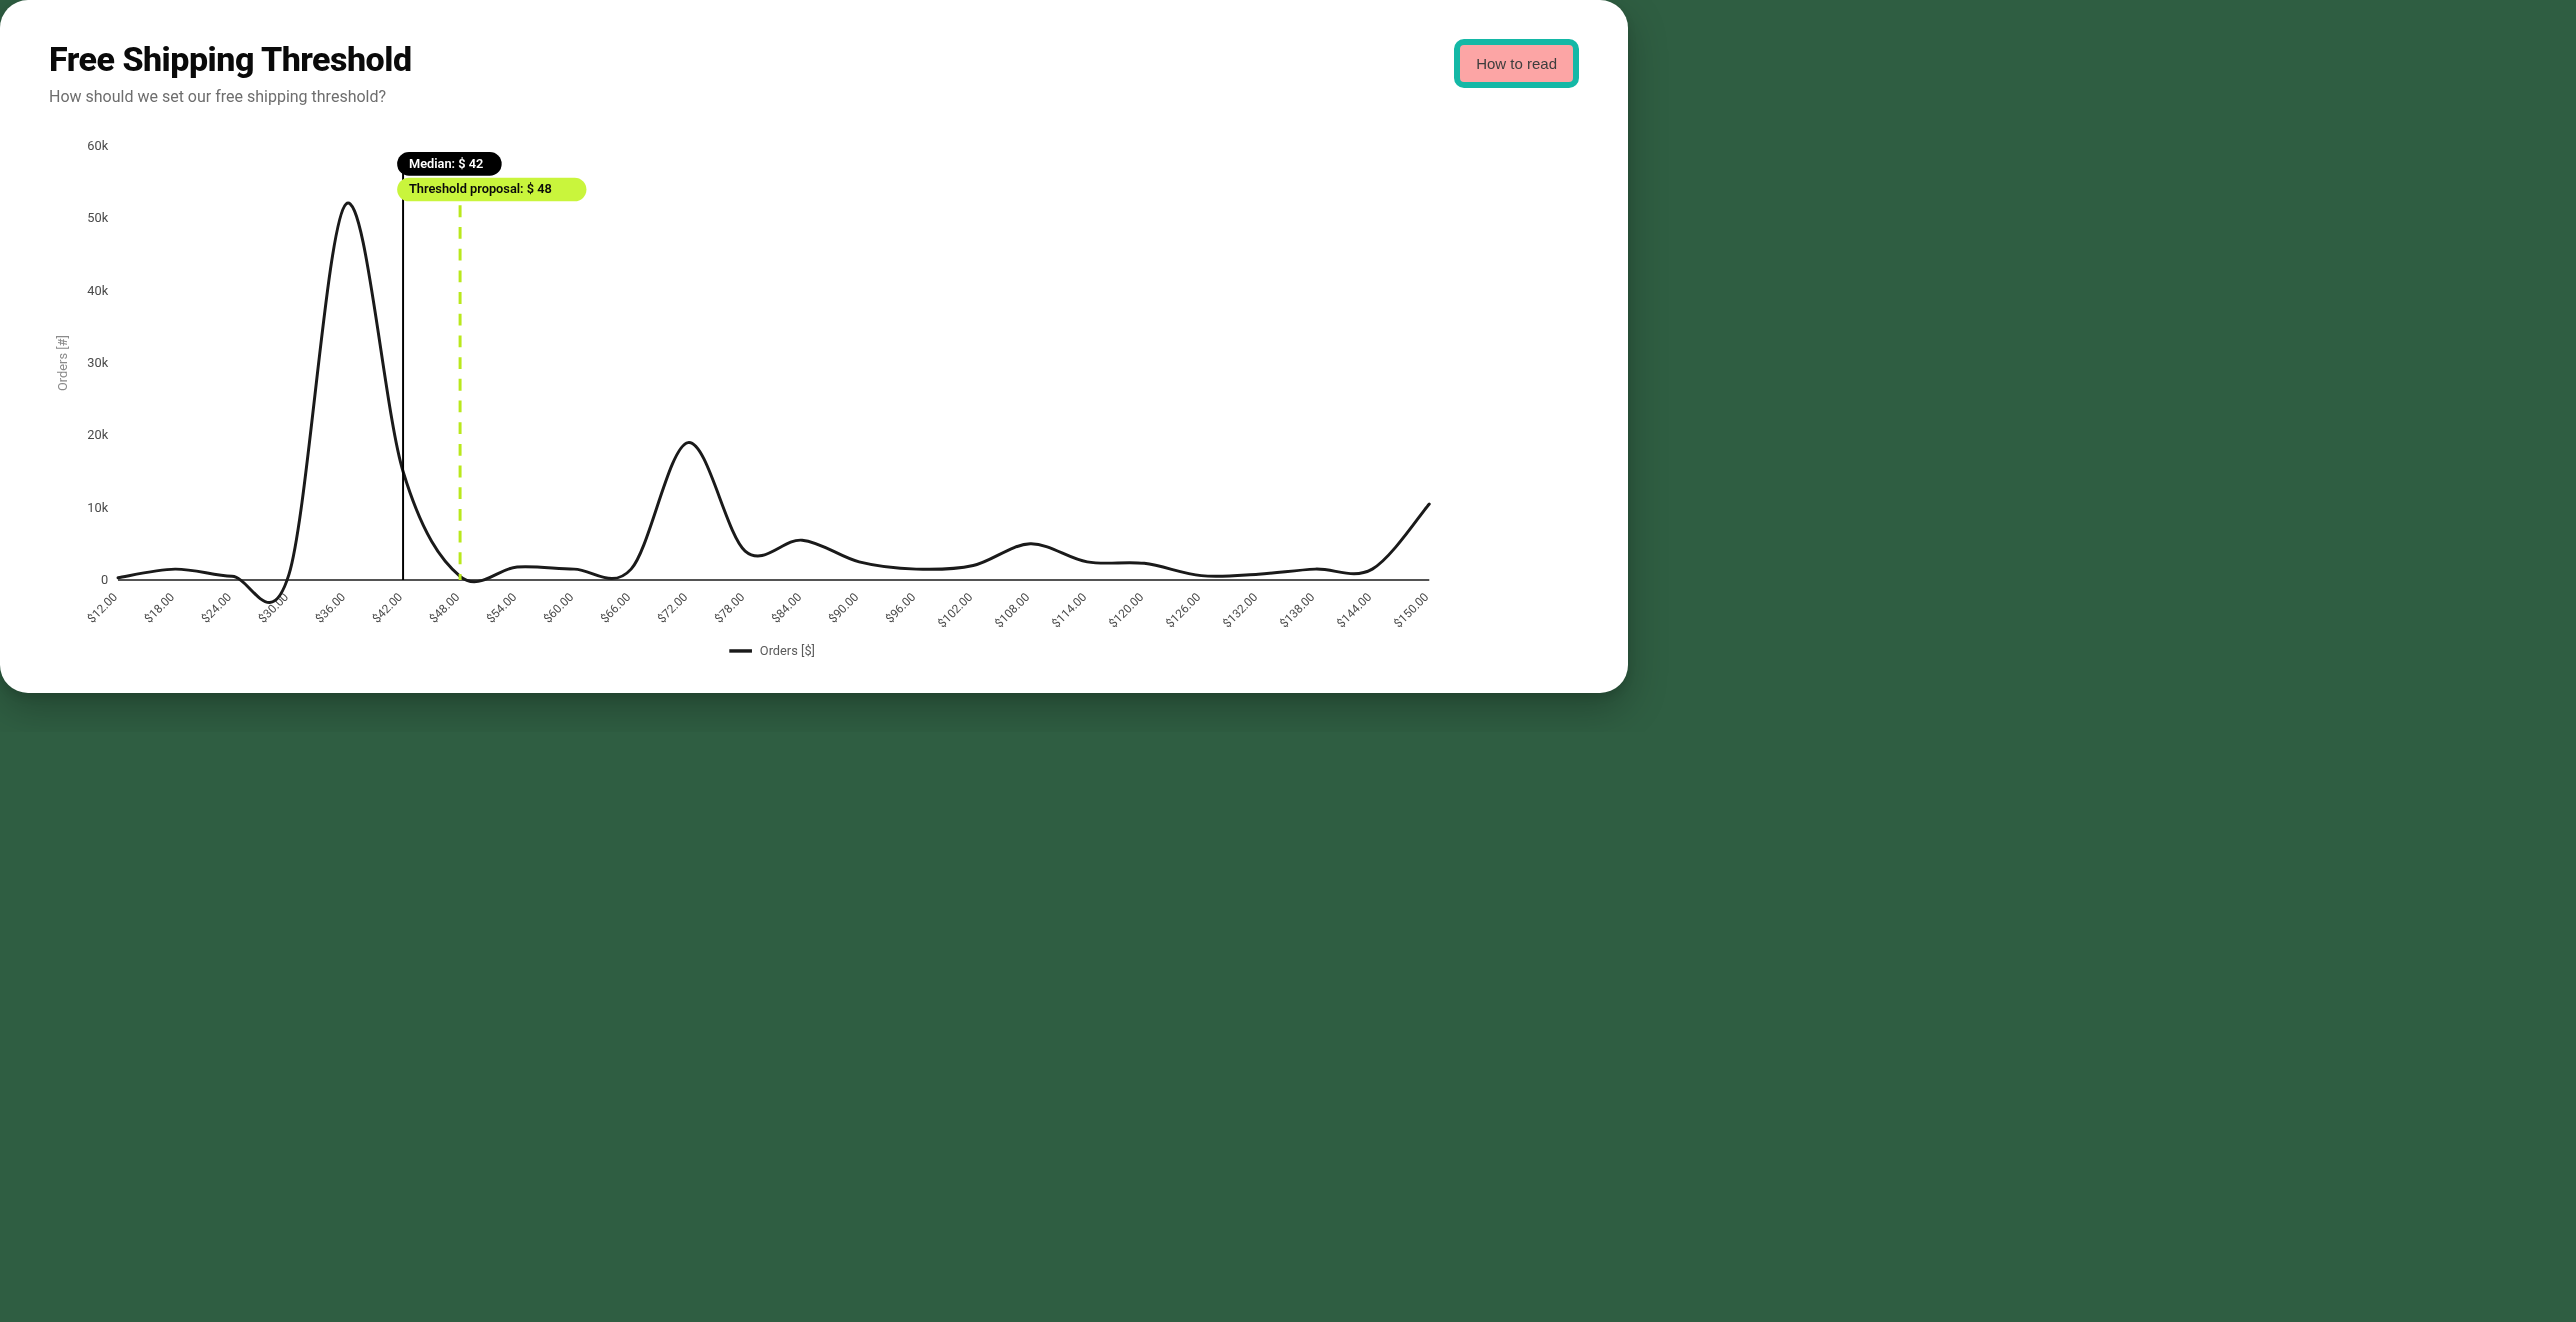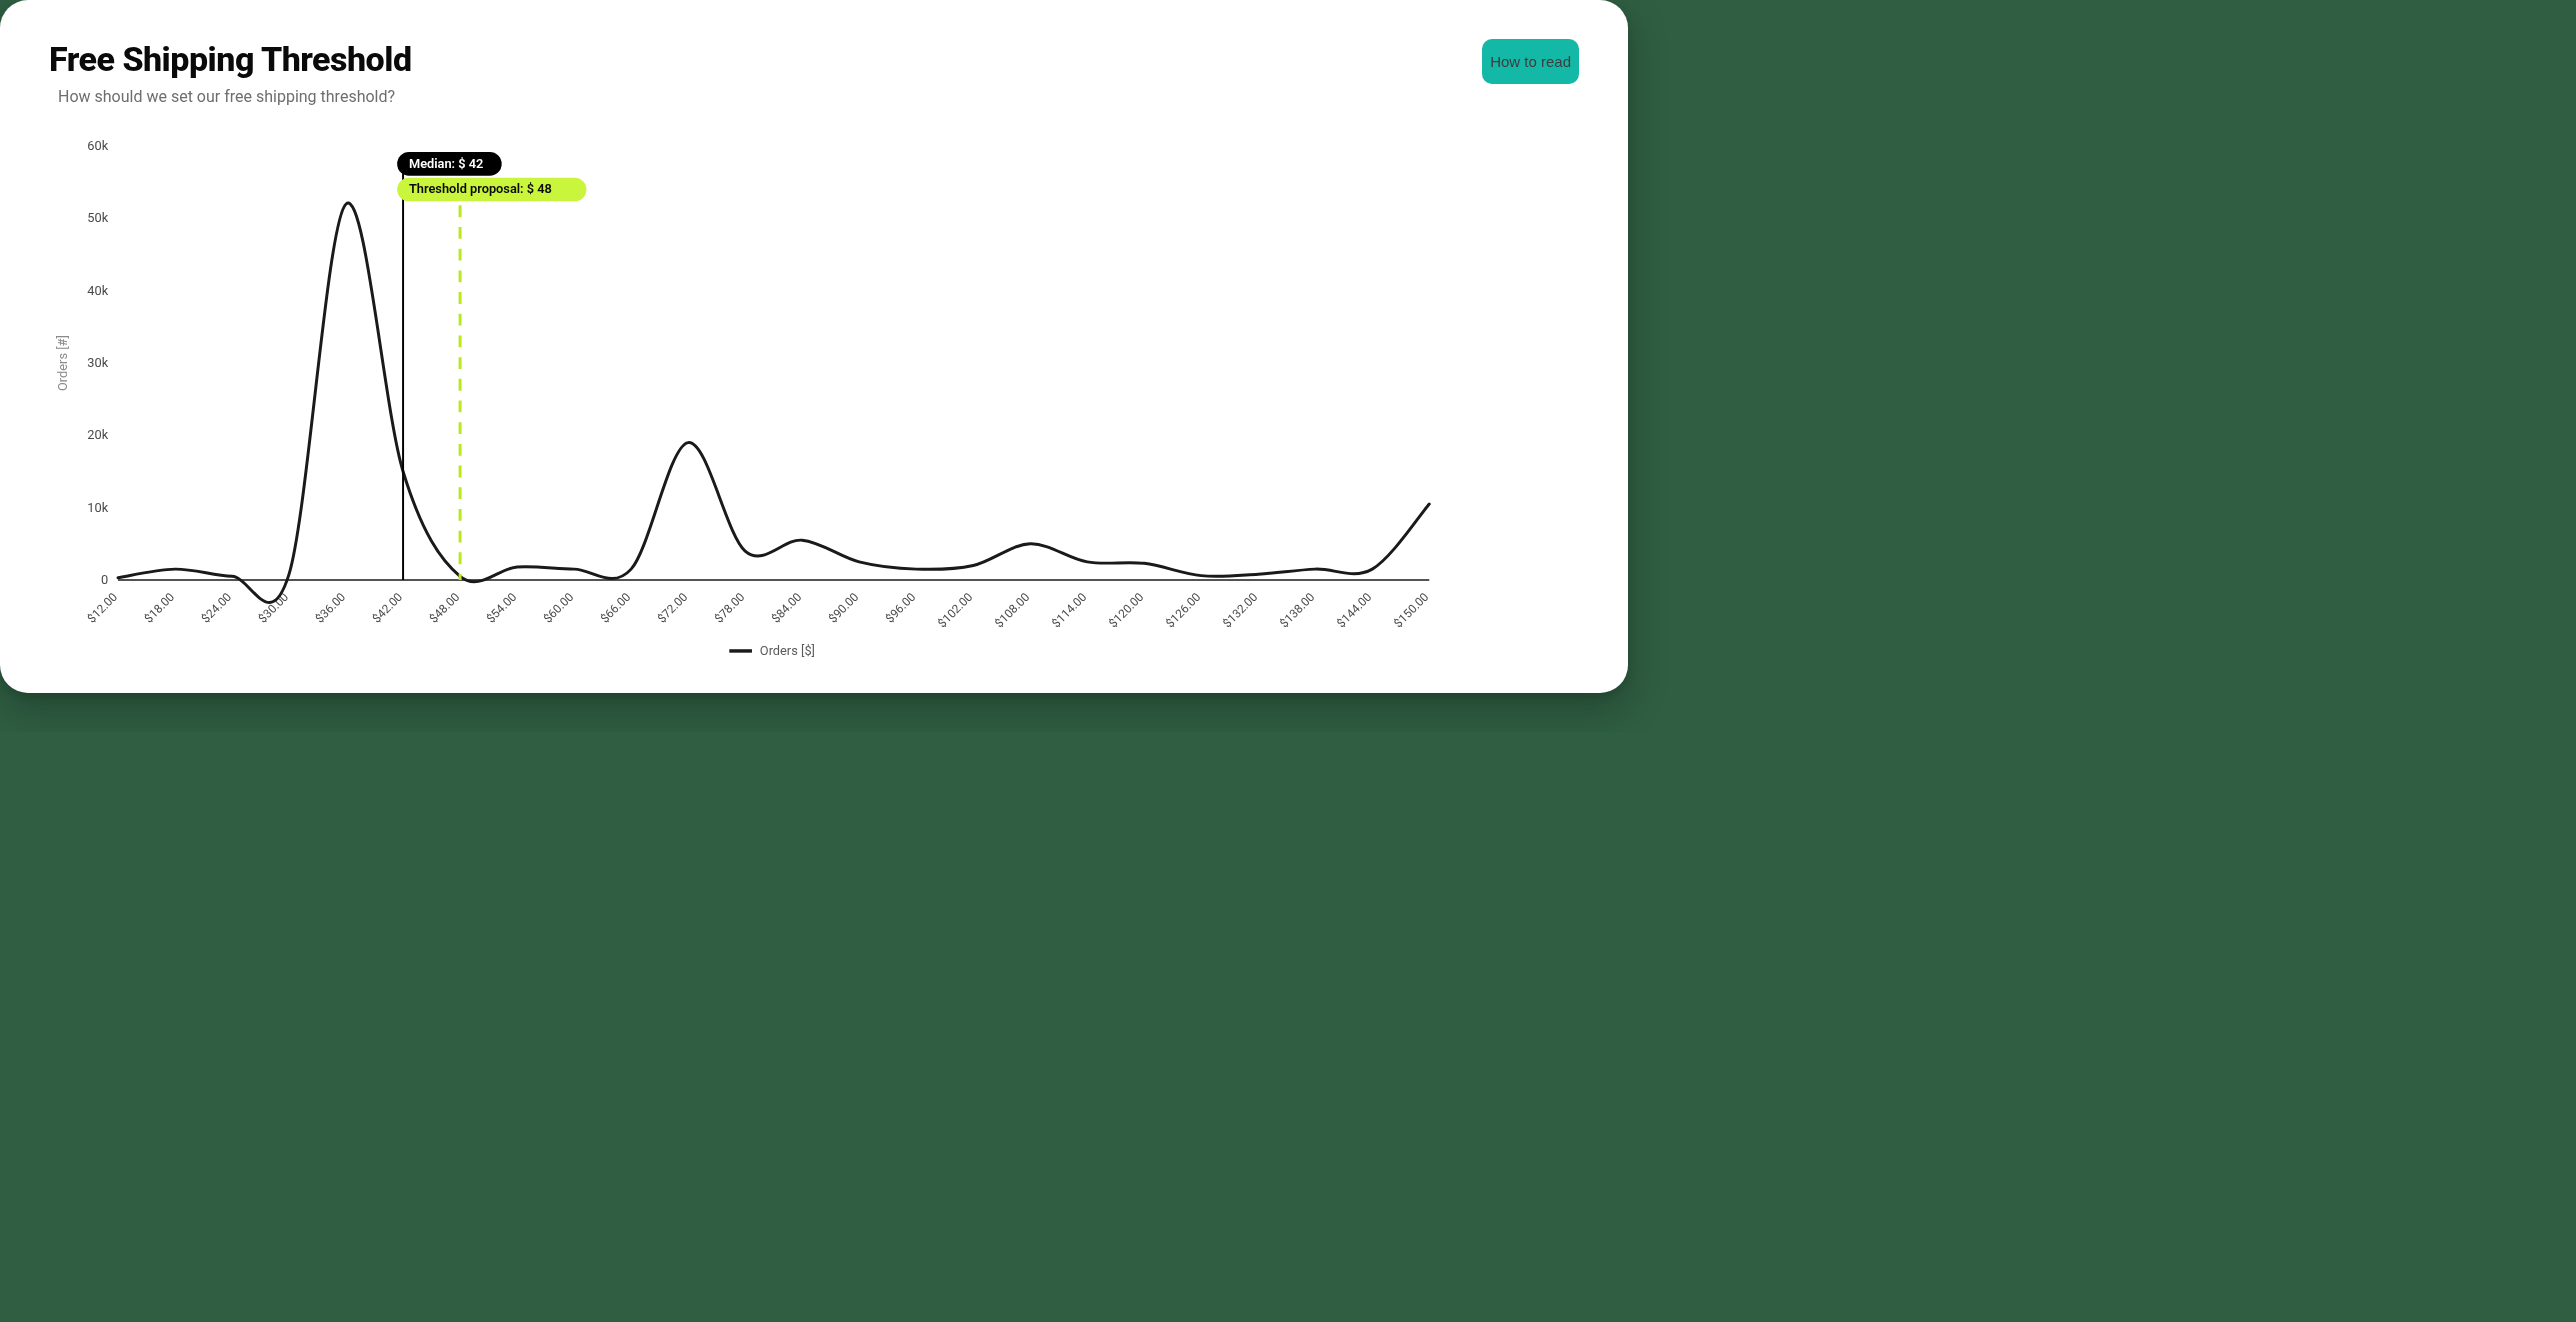--- a/index.html
+++ b/index.html
@@ -25,28 +25,28 @@
   .title {
     font-size: 34px;
     font-weight: 800;
     letter-spacing: -0.5px;
     color: #0a0a0a;
     margin: 0;
   }
   .subtitle {
     color: #6e6e6e;
     font-size: 16px;
-    margin: 8px 0 0 9px;
+    margin: 8px 0 0 0;
   }
   .how-btn {
-    border: 4px solid #14b8a6;
-    background: #14b8a6;
+    border: 6px solid #14b8a6;
+    background: #fca5a5;
     color: #3d3d3d;
     font-size: 15px;
-    padding: 10px 4px;
+    padding: 10px 16px;
     border-radius: 10px;
     font-weight: 500;
     cursor: pointer;
   }
   .chart-wrap {
     position: relative;
     margin-top: 30px;
   }
   svg { overflow: visible; }
   .y-tick { font-size: 13px; fill: #4a4a4a; }

